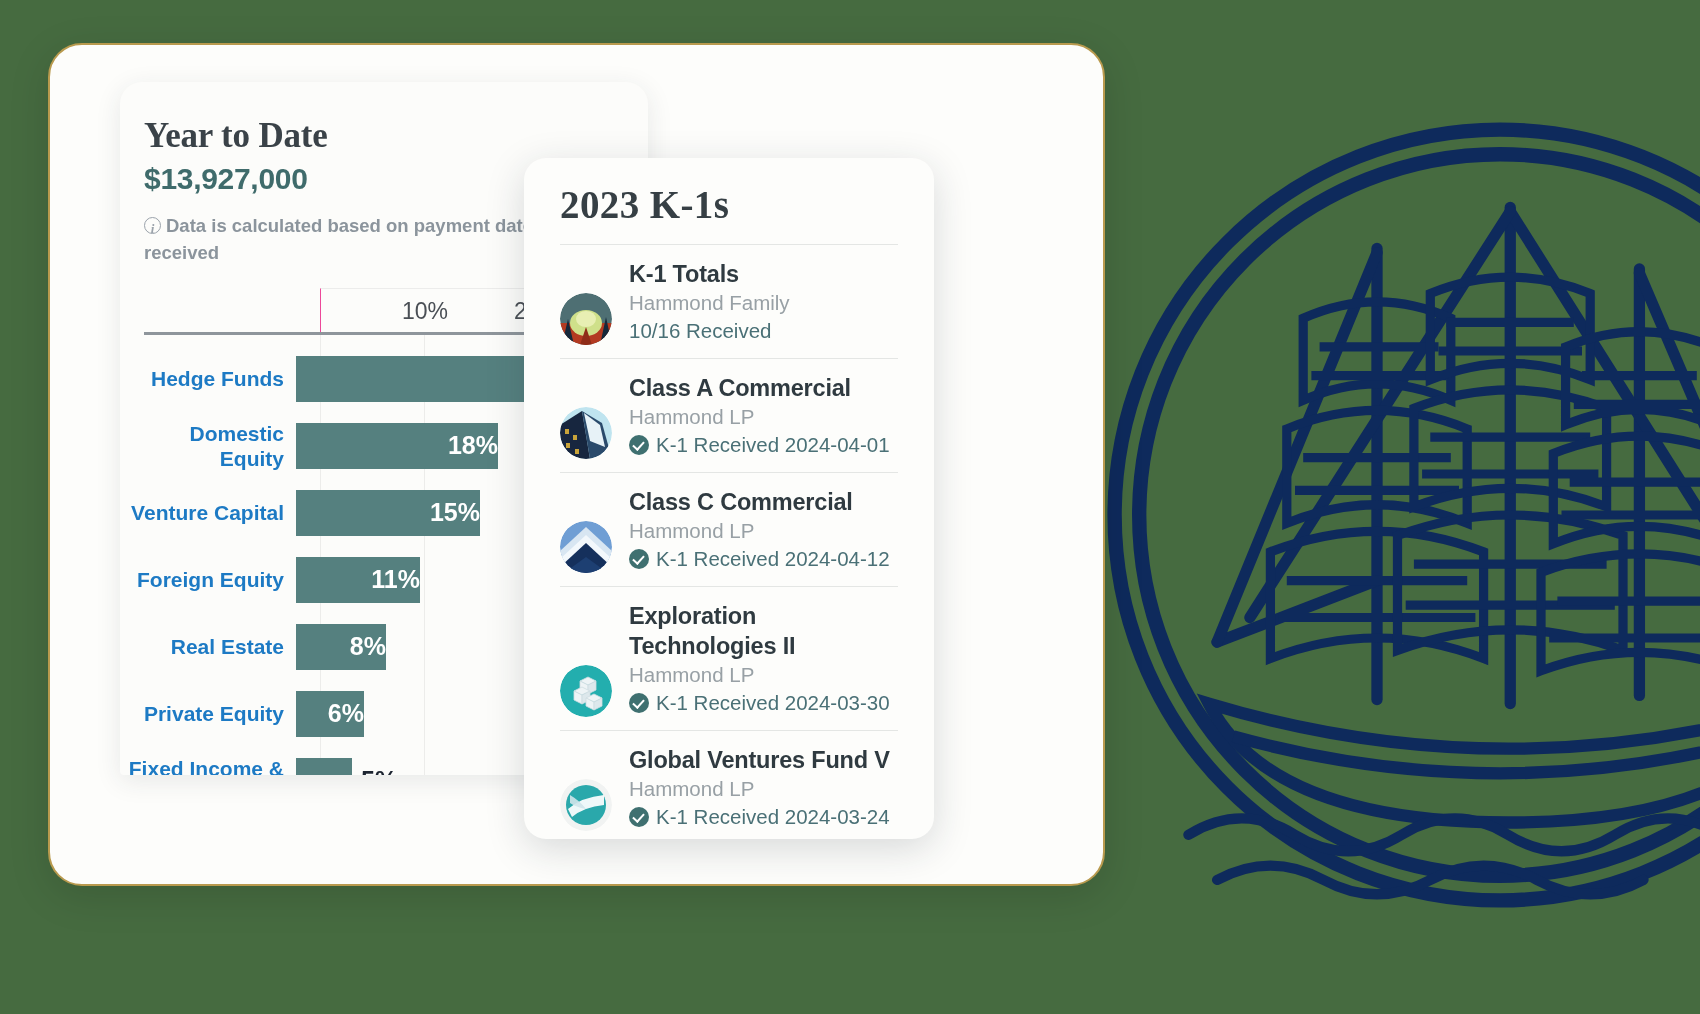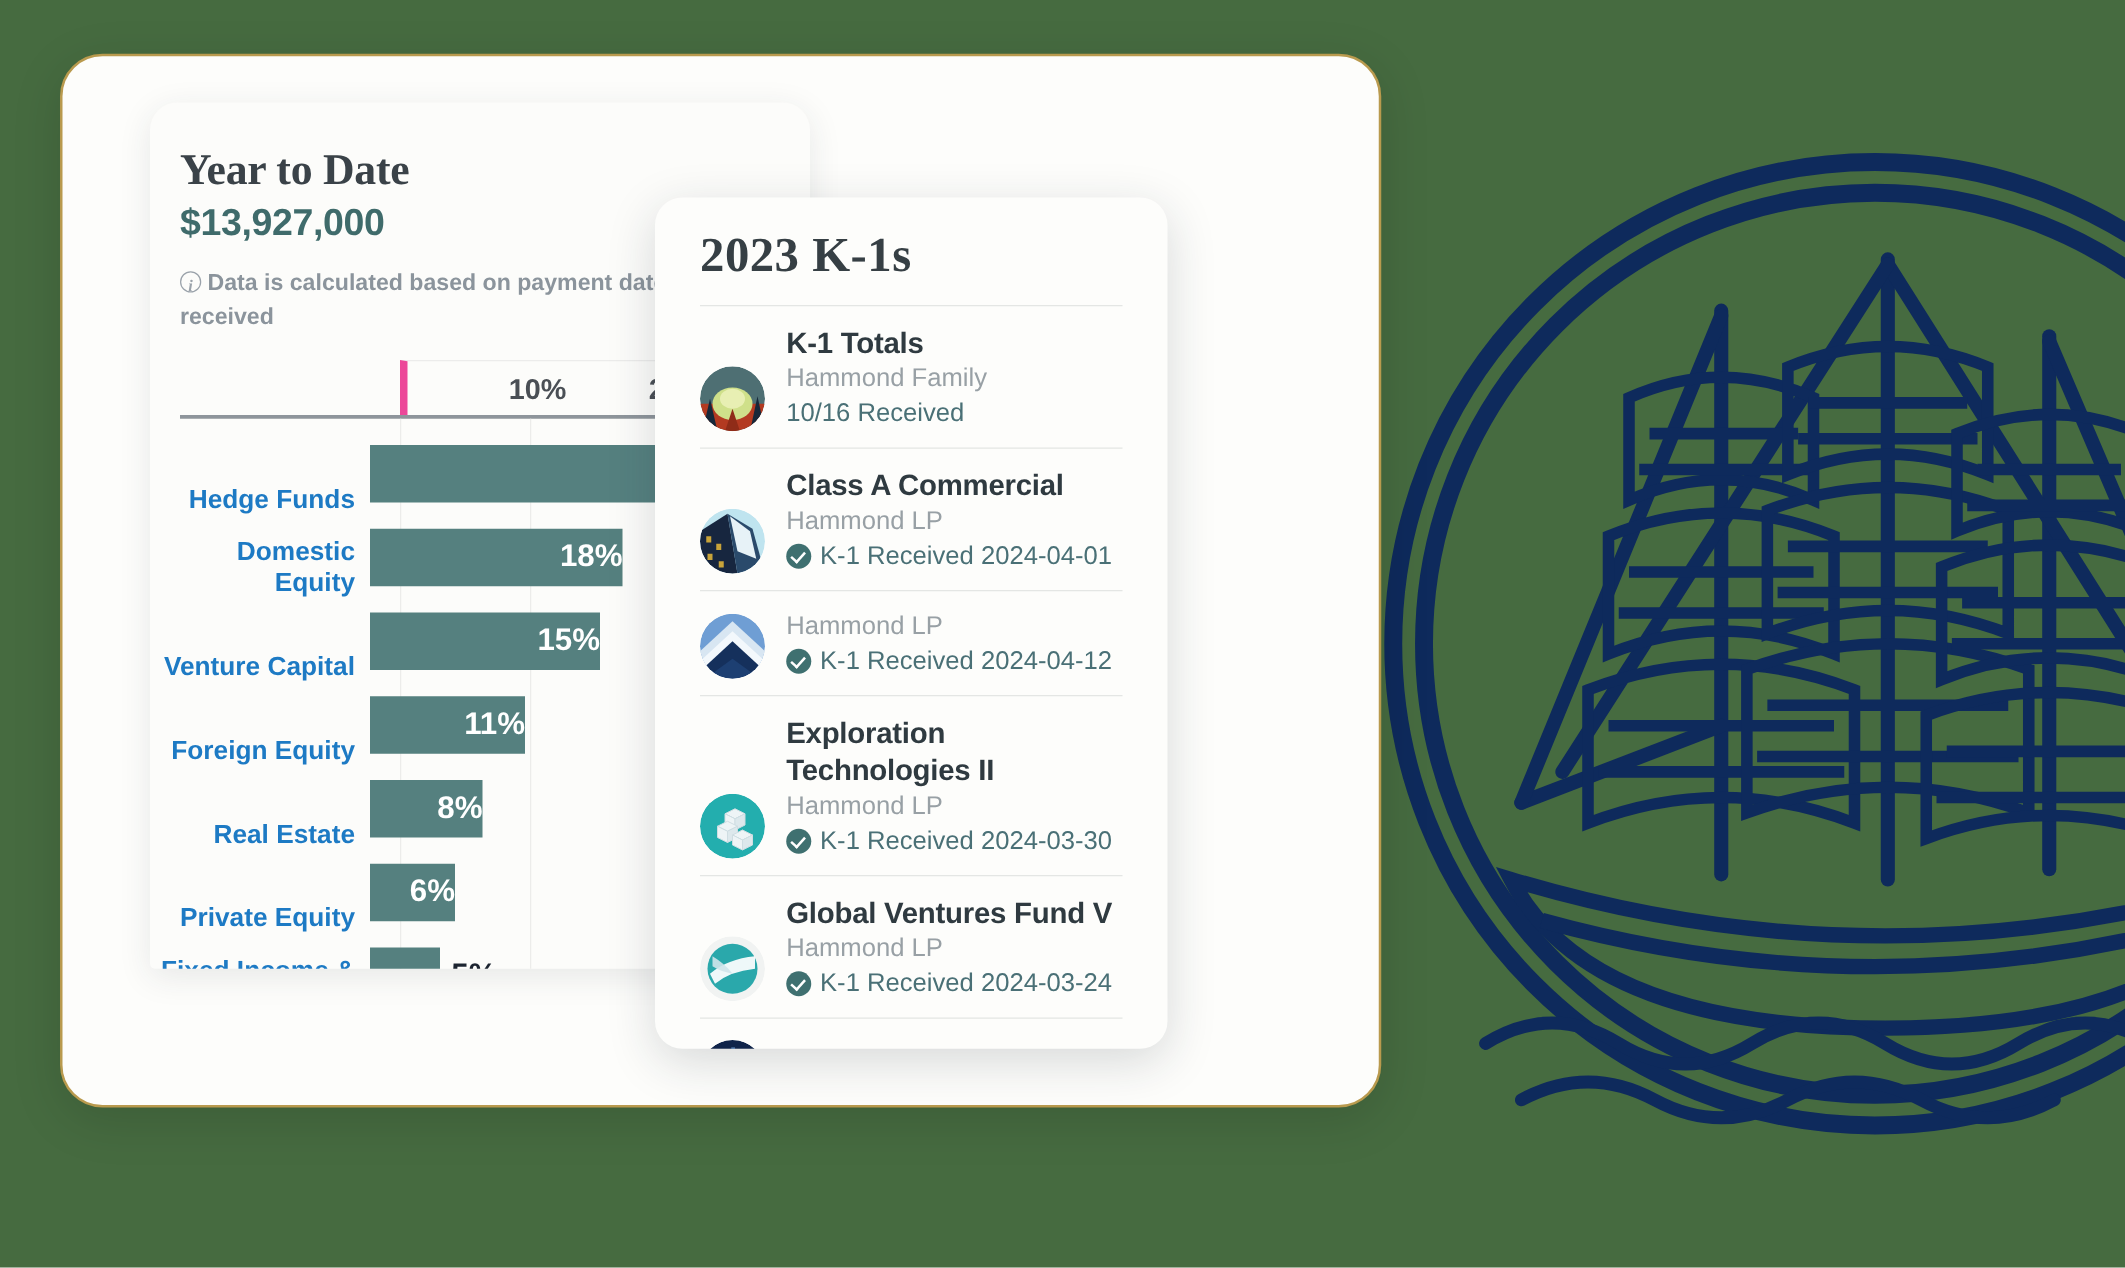--- a/index.html
+++ b/index.html
@@ -105,24 +105,23 @@
   #plot {
     position: relative;
     margin-top: 22px;
     height: 518px;
   }
 
   .axis-header {
     position: relative;
     height: 44px;
     margin-left: 200px;
-    border-left: 6px solid #ec4899;
+    border-left: 1px solid #ec4899;
     border-right: 1px solid #e6e6e2;
     border-top: 1px solid #ececeb;
-    font-weight: bold;
   }
   .tick-label {
     position: absolute;
     top: 9px;
     font-size: 23px;
     color: #4a4f55;
     transform: translateX(-50%);
     white-space: nowrap;
   }
   .axis-rule {
@@ -140,21 +139,21 @@
     background: #ececea;
   }
 
   .rows {
     position: relative;
     padding-top: 10px;
   }
 
   .bar-row {
     display: flex;
-    align-items: flex-end;
+    align-items: center;
     height: 67px;
     position: relative;
   }
 
   .bar-label {
     width: 176px;
     text-align: right;
     padding-right: 12px;
     font-size: 21px;
     font-weight: 700;
@@ -500,20 +499,21 @@
             <rect width="52" height="52" fill="#6f9ed4"></rect>
             <path d="M26 6 L52 30 L52 52 L0 52 L0 30 Z" fill="#d8e6f2"></path>
             <path d="M26 14 L52 38 L52 52 L0 52 L0 38 Z" fill="#f3f8fc"></path>
             <path d="M26 22 L52 46 L52 52 L0 52 L0 46 Z" fill="#15305c"></path>
             <path d="M26 34 L52 52 L0 52 Z" fill="#0f2banzac" opacity="0"></path>
             <path d="M26 36 L48 52 L4 52 Z" fill="#1d3f72"></path>
           </g>
         </svg>
       </div>
       <div class="k1-body">
+        <div class="k1-name">Class C Commercial</div>
         <div class="k1-sub">Hammond LP</div>
         <div class="k1-status">
           <span class="check-ic"></span>
           <span>K-1 Received 2024-04-12</span>
         </div>
       </div>
     </div>
 
     <div class="k1-item">
       <div class="avatar">

